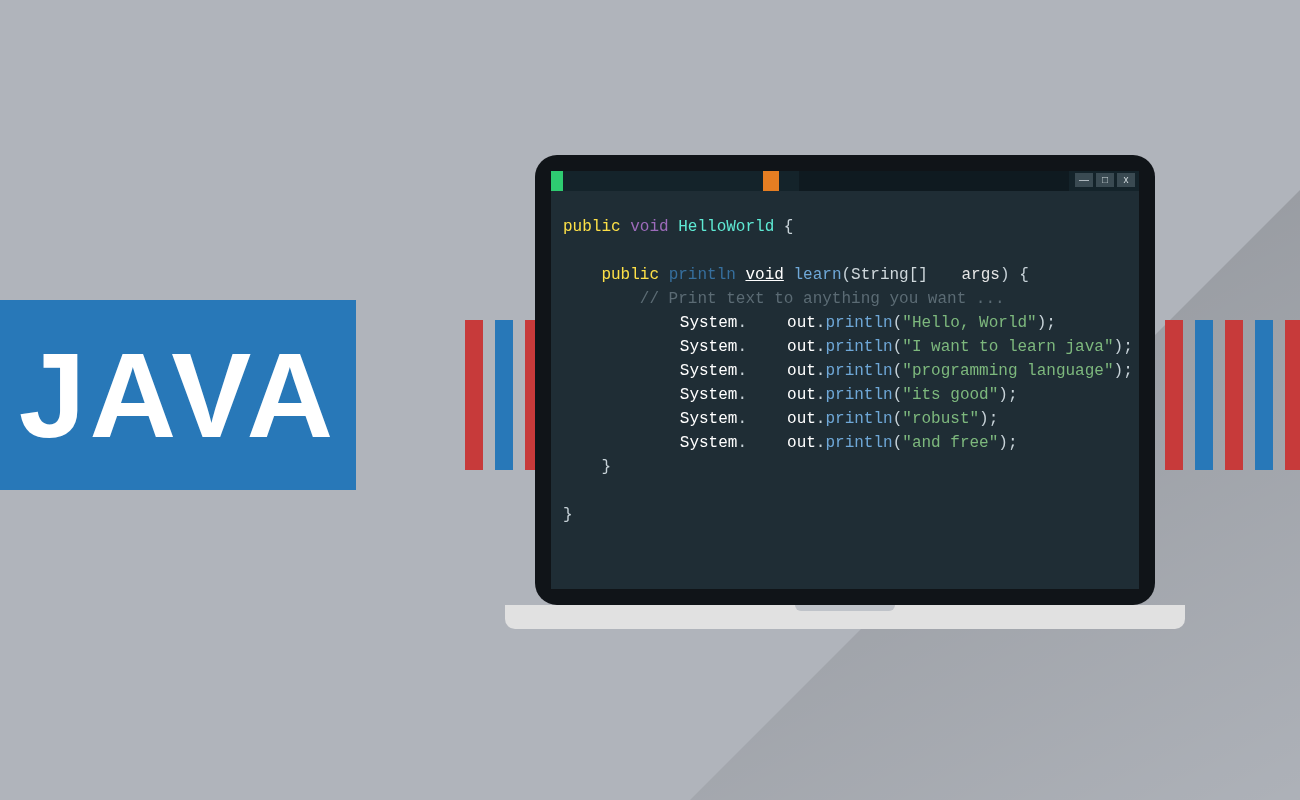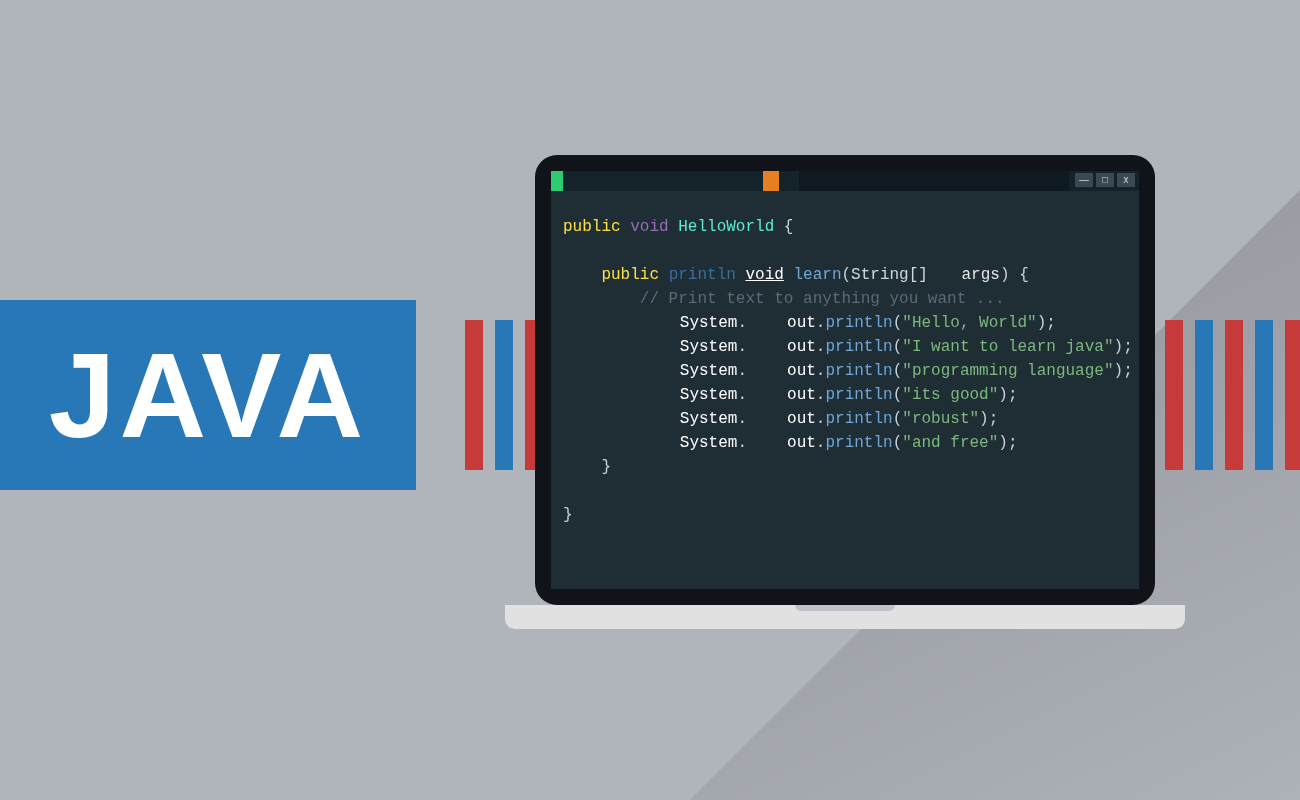--- a/index.html
+++ b/index.html
@@ -10,21 +10,21 @@
       position: relative;
       overflow: hidden;
       font-family: 'Courier New', Consolas, Monaco, monospace;
     }
 
     
     .java-banner {
       position: absolute;
       left: 0;
       top: 300px;
-      width: 416px;
+      width: 356px;
       height: 190px;
       background: #2878b8;
       display: flex;
       align-items: center;
       justify-content: center;
     }
     .java-banner-text {
       color: #fff;
       font-family: Arial, Helvetica, sans-serif;
       font-weight: bold;

